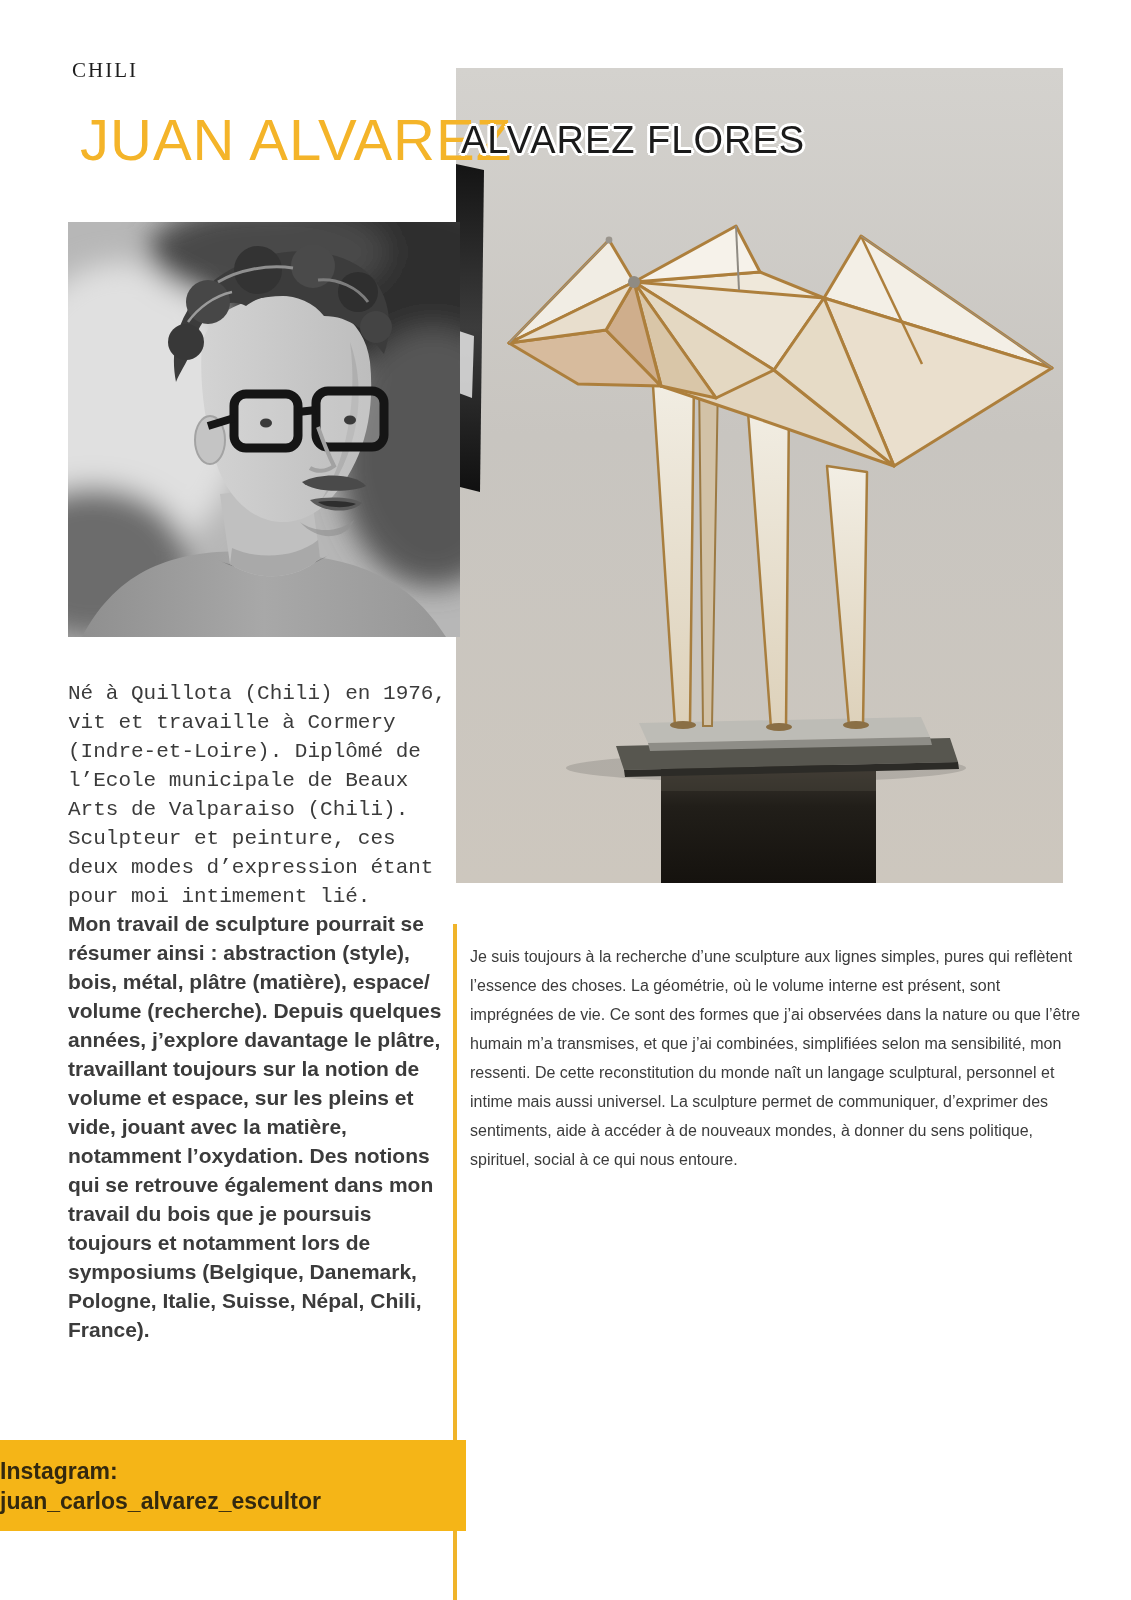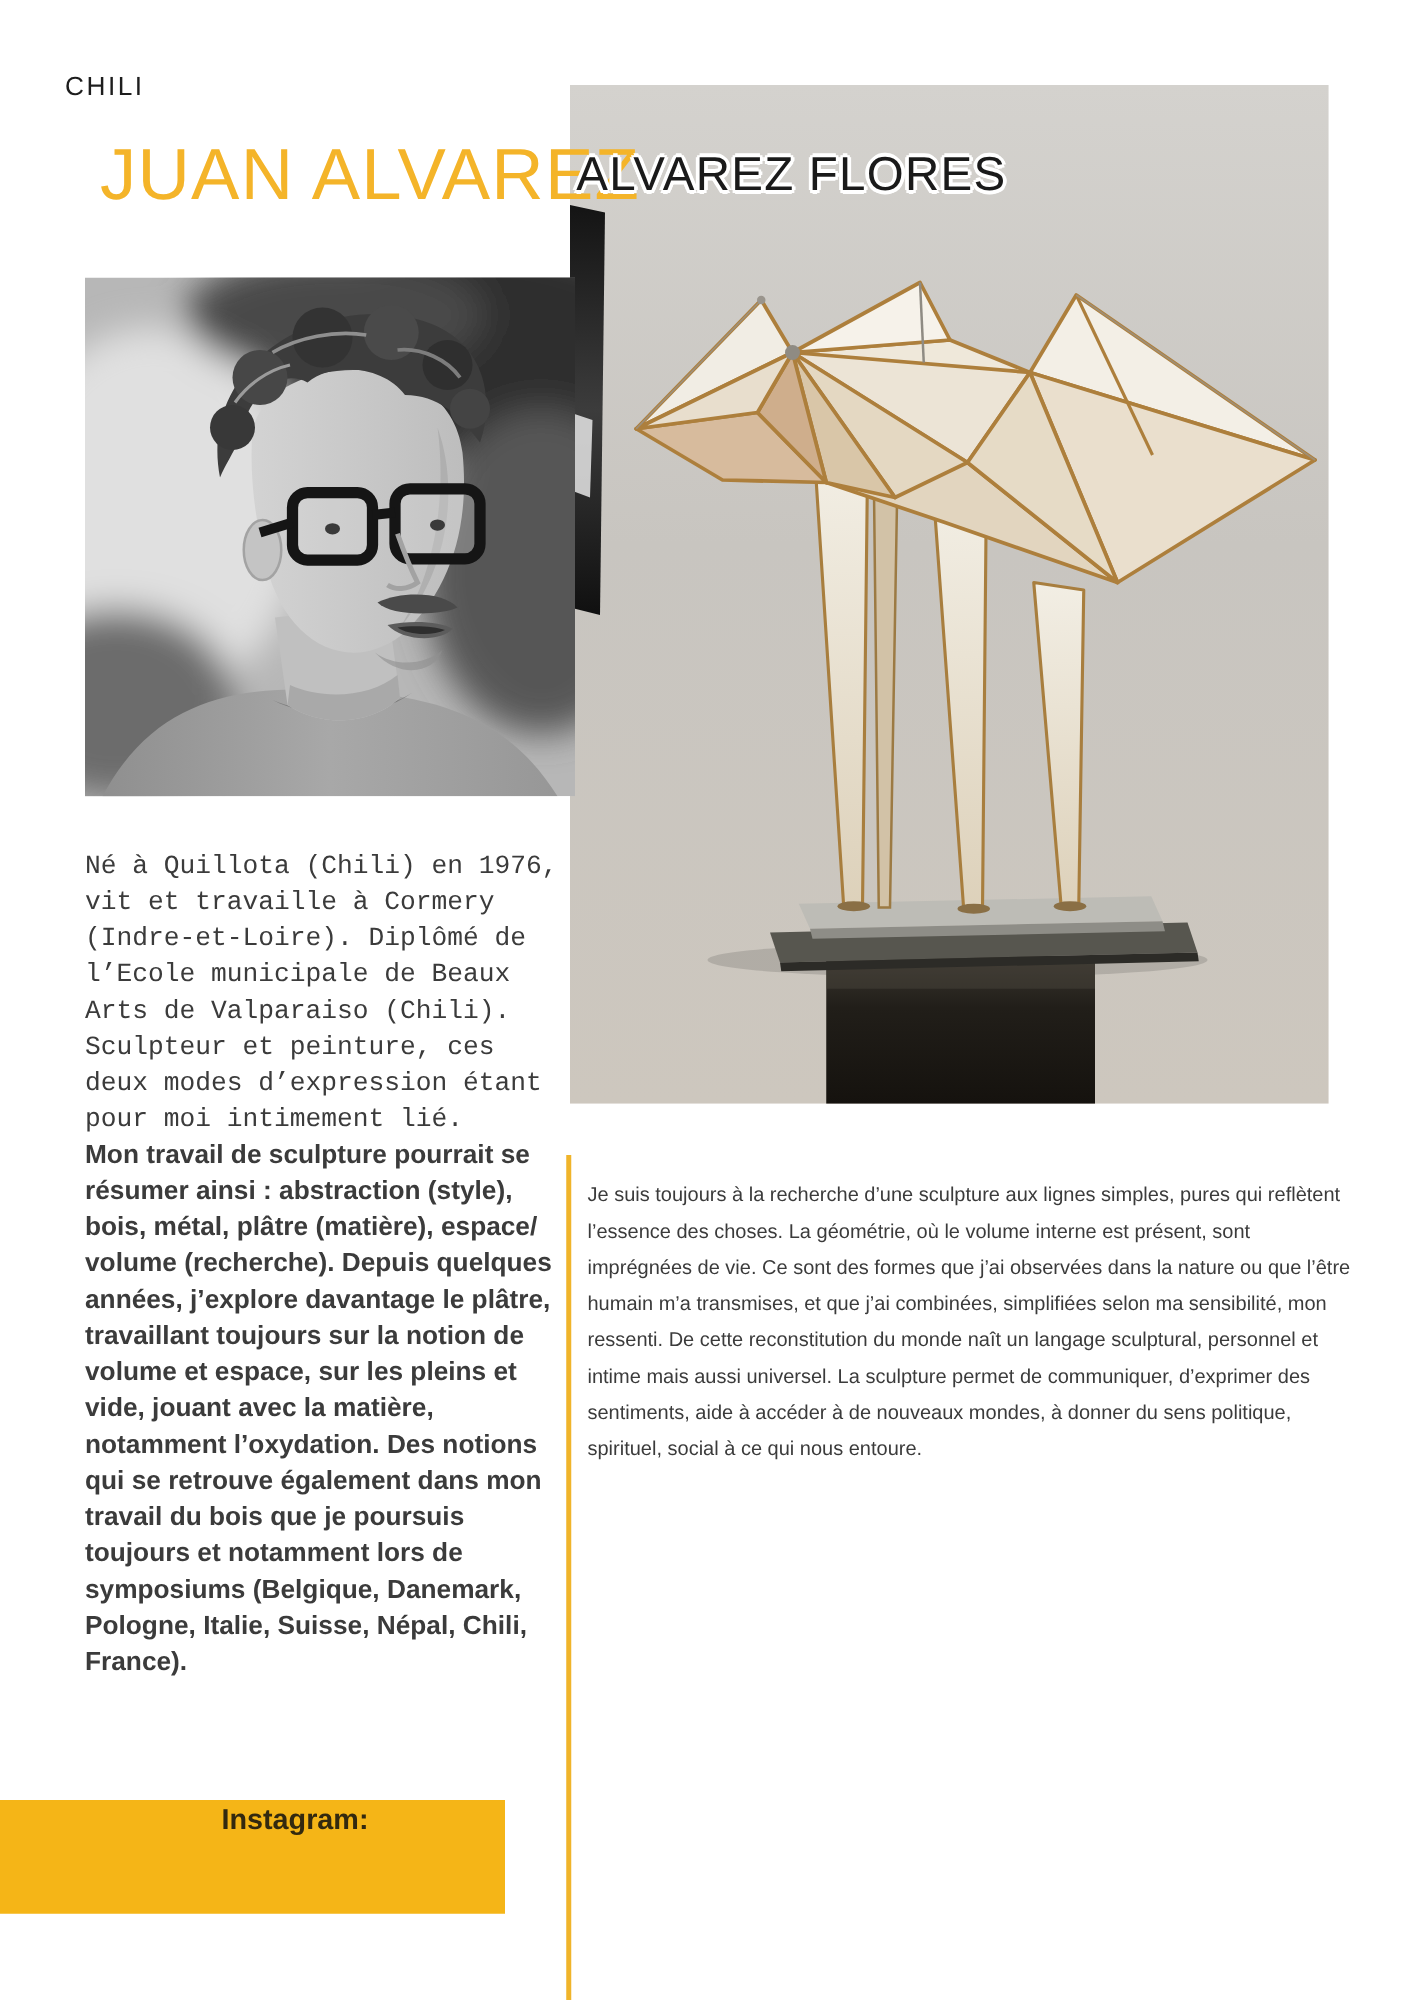--- a/index.html
+++ b/index.html
@@ -5,22 +5,22 @@
   html,body{margin:0;padding:0;}
   body{
     width:1131px;height:1600px;position:relative;overflow:hidden;
     background:#ffffff;
     font-family:"Liberation Sans", sans-serif;
     -webkit-font-smoothing:antialiased;
   }
   .abs{position:absolute;}
 
   .country-label{
-    left:52px;top:58px;
-    font-family:Liberation Sans, sans-serif;
+    left:72px;top:58px;
+    font-family:Liberation Serif, serif;
     font-size:21px;letter-spacing:2px;color:#1d1d1d;
   }
   .title-first{
     left:80px;top:110px;
     font-size:58px;line-height:60px;font-weight:500;letter-spacing:1px;
     color:var(--accent-yellow,#F4B429);
     white-space:nowrap;z-index:4;
   }
   .title-last{
     left:461px;top:110px;
@@ -44,24 +44,24 @@
   .bio-para-1{left:68px;top:658px;width:388px;font-family:Liberation Mono, monospace;}
   .bio-para-2{left:68px;top:888px;width:388px;font-weight:bold;}
   .statement-para{left:470px;top:926px;width:614px;font-size:16px;line-height:29px;}
 
   .vertical-divider{
     left:453px;top:924px;width:4px;height:676px;
     background:var(--divider-yellow,#F0B42A);
   }
 
   .instagram-box{
-    left:0;top:1440px;width:404px;height:91px;
+    left:0;top:1440px;width:466px;height:91px;
     background:var(--instagram-box-yellow,#F5B517);
-    display:flex;flex-direction:row;justify-content:center;
-    box-sizing:border-box;padding-left:68px;
+    display:flex;flex-direction:column;justify-content:center;
+    box-sizing:border-box;
   }
   .instagram-box .line{
     font-weight:bold;font-size:23px;line-height:30px;color:#33290f;
   }
 </style>
 </head>
 <body>
 
 <div class="abs country-label">CHILI</div>
 
@@ -220,13 +220,14 @@
 
 <p class="abs body-text bio-para-1">Né à Quillota (Chili) en 1976, vit et travaille à Cormery (Indre-et-Loire). Diplômé de l’Ecole municipale de Beaux Arts de Valparaiso (Chili). Sculpteur et peinture, ces deux modes d’expression étant pour moi intimement lié.</p>
 <p class="abs body-text bio-para-2">Mon travail de sculpture pourrait se résumer ainsi : abstraction (style), bois, métal, plâtre (matière), espace/ volume (recherche). Depuis quelques années, j’explore davantage le plâtre, travaillant toujours sur la notion de volume et espace, sur les pleins et vide, jouant avec la matière, notamment l’oxydation. Des notions qui se retrouve également dans mon travail du bois que je poursuis toujours et notamment lors de symposiums (Belgique, Danemark, Pologne, Italie, Suisse, Népal, Chili, France).</p>
 
 <p class="abs body-text statement-para">Je suis toujours à la recherche d’une sculpture aux lignes simples, pures qui reflètent l’essence des choses. La géométrie, où le volume interne est présent, sont imprégnées de vie. Ce sont des formes que j’ai observées dans la nature ou que l’être humain m’a transmises, et que j’ai combinées, simplifiées selon ma sensibilité, mon ressenti. De cette reconstitution du monde naît un langage sculptural, personnel et intime mais aussi universel. La sculpture permet de communiquer, d’exprimer des sentiments, aide à accéder à de nouveaux mondes, à donner du sens politique, spirituel, social à ce qui nous entoure.</p>
 
 <div class="abs vertical-divider"></div>
 
 <div class="abs instagram-box">
   <div class="line">Instagram:</div>
+  <div class="line">juan_carlos_alvarez_escultor</div>
 </div>
 
 </body></html>

